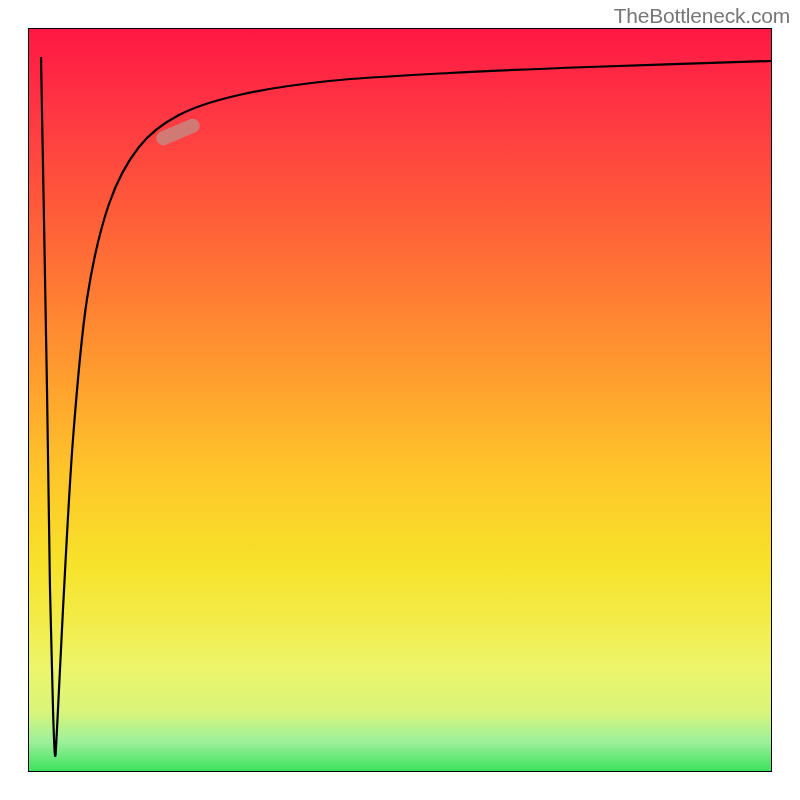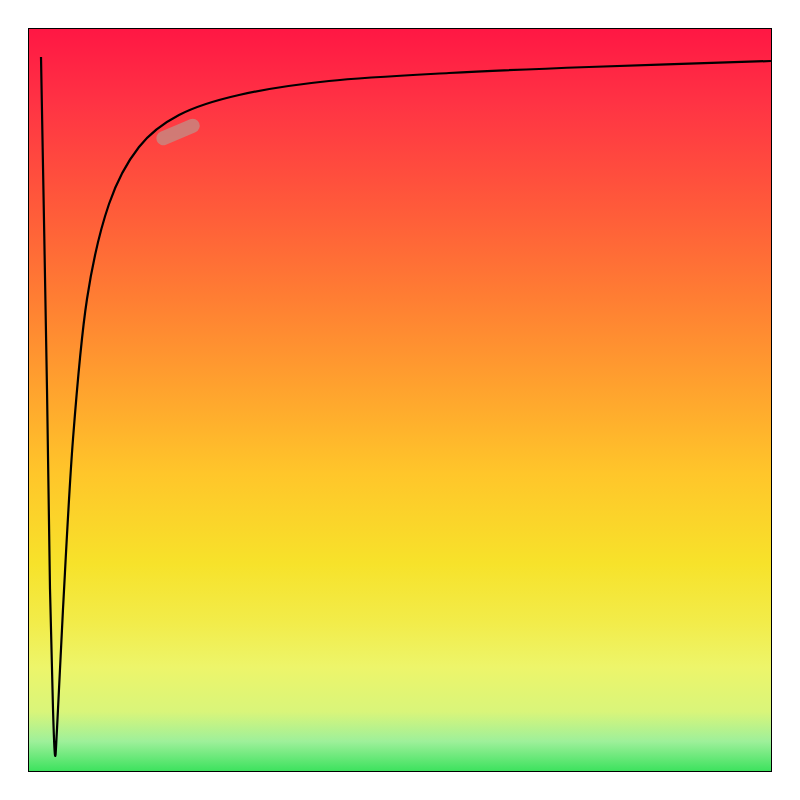--- a/index.html
+++ b/index.html
@@ -55,20 +55,21 @@
   }
   svg.curve {
     position: absolute;
     inset: 0;
   }
 </style>
 </head>
 <body>
 
 <div class="chart-container">
+  <div class="watermark">TheBottleneck.com</div>
 
   <div class="axes-frame">
     <div class="gradient-panel"></div>
 
     <svg class="curve" viewBox="0 0 742 742" preserveAspectRatio="none">
       <path fill="none" stroke-width="2.2" stroke="#000" d="M 12 28 C 13.00 83.33, 16.50 271.33, 18 360 C 19.50 448.67, 20.00 506.67, 21 560 C 22.00 613.33, 23.17 652.33, 24 680 C 24.83 707.67, 25.33 722.67, 26 726 C 26.67 729.33, 26.67 724.33, 28 700 C 29.33 675.67, 31.33 628.33, 34 580 C 36.67 531.67, 40.00 461.67, 44 410 C 48.00 358.33, 52.00 309.17, 58 270 C 64.00 230.83, 71.33 200.33, 80 175 C 88.67 149.67, 98.33 132.83, 110 118 C 121.67 103.17, 133.33 94.67, 150 86 C 166.67 77.33, 185.00 71.67, 210 66 C 235.00 60.33, 265.00 55.67, 300 52 C 335.00 48.33, 376.67 46.33, 420 44 C 463.33 41.67, 506.33 40.00, 560 38 C 613.67 36.00, 711.67 33.00, 742 32"></path>
       <g transform="translate(149 103) rotate(-23)">
         <rect x="-23" y="-7" width="46" height="14" rx="7" ry="7" fill="#c58a82" fill-opacity="0.8"></rect>
       </g>
     </svg>

